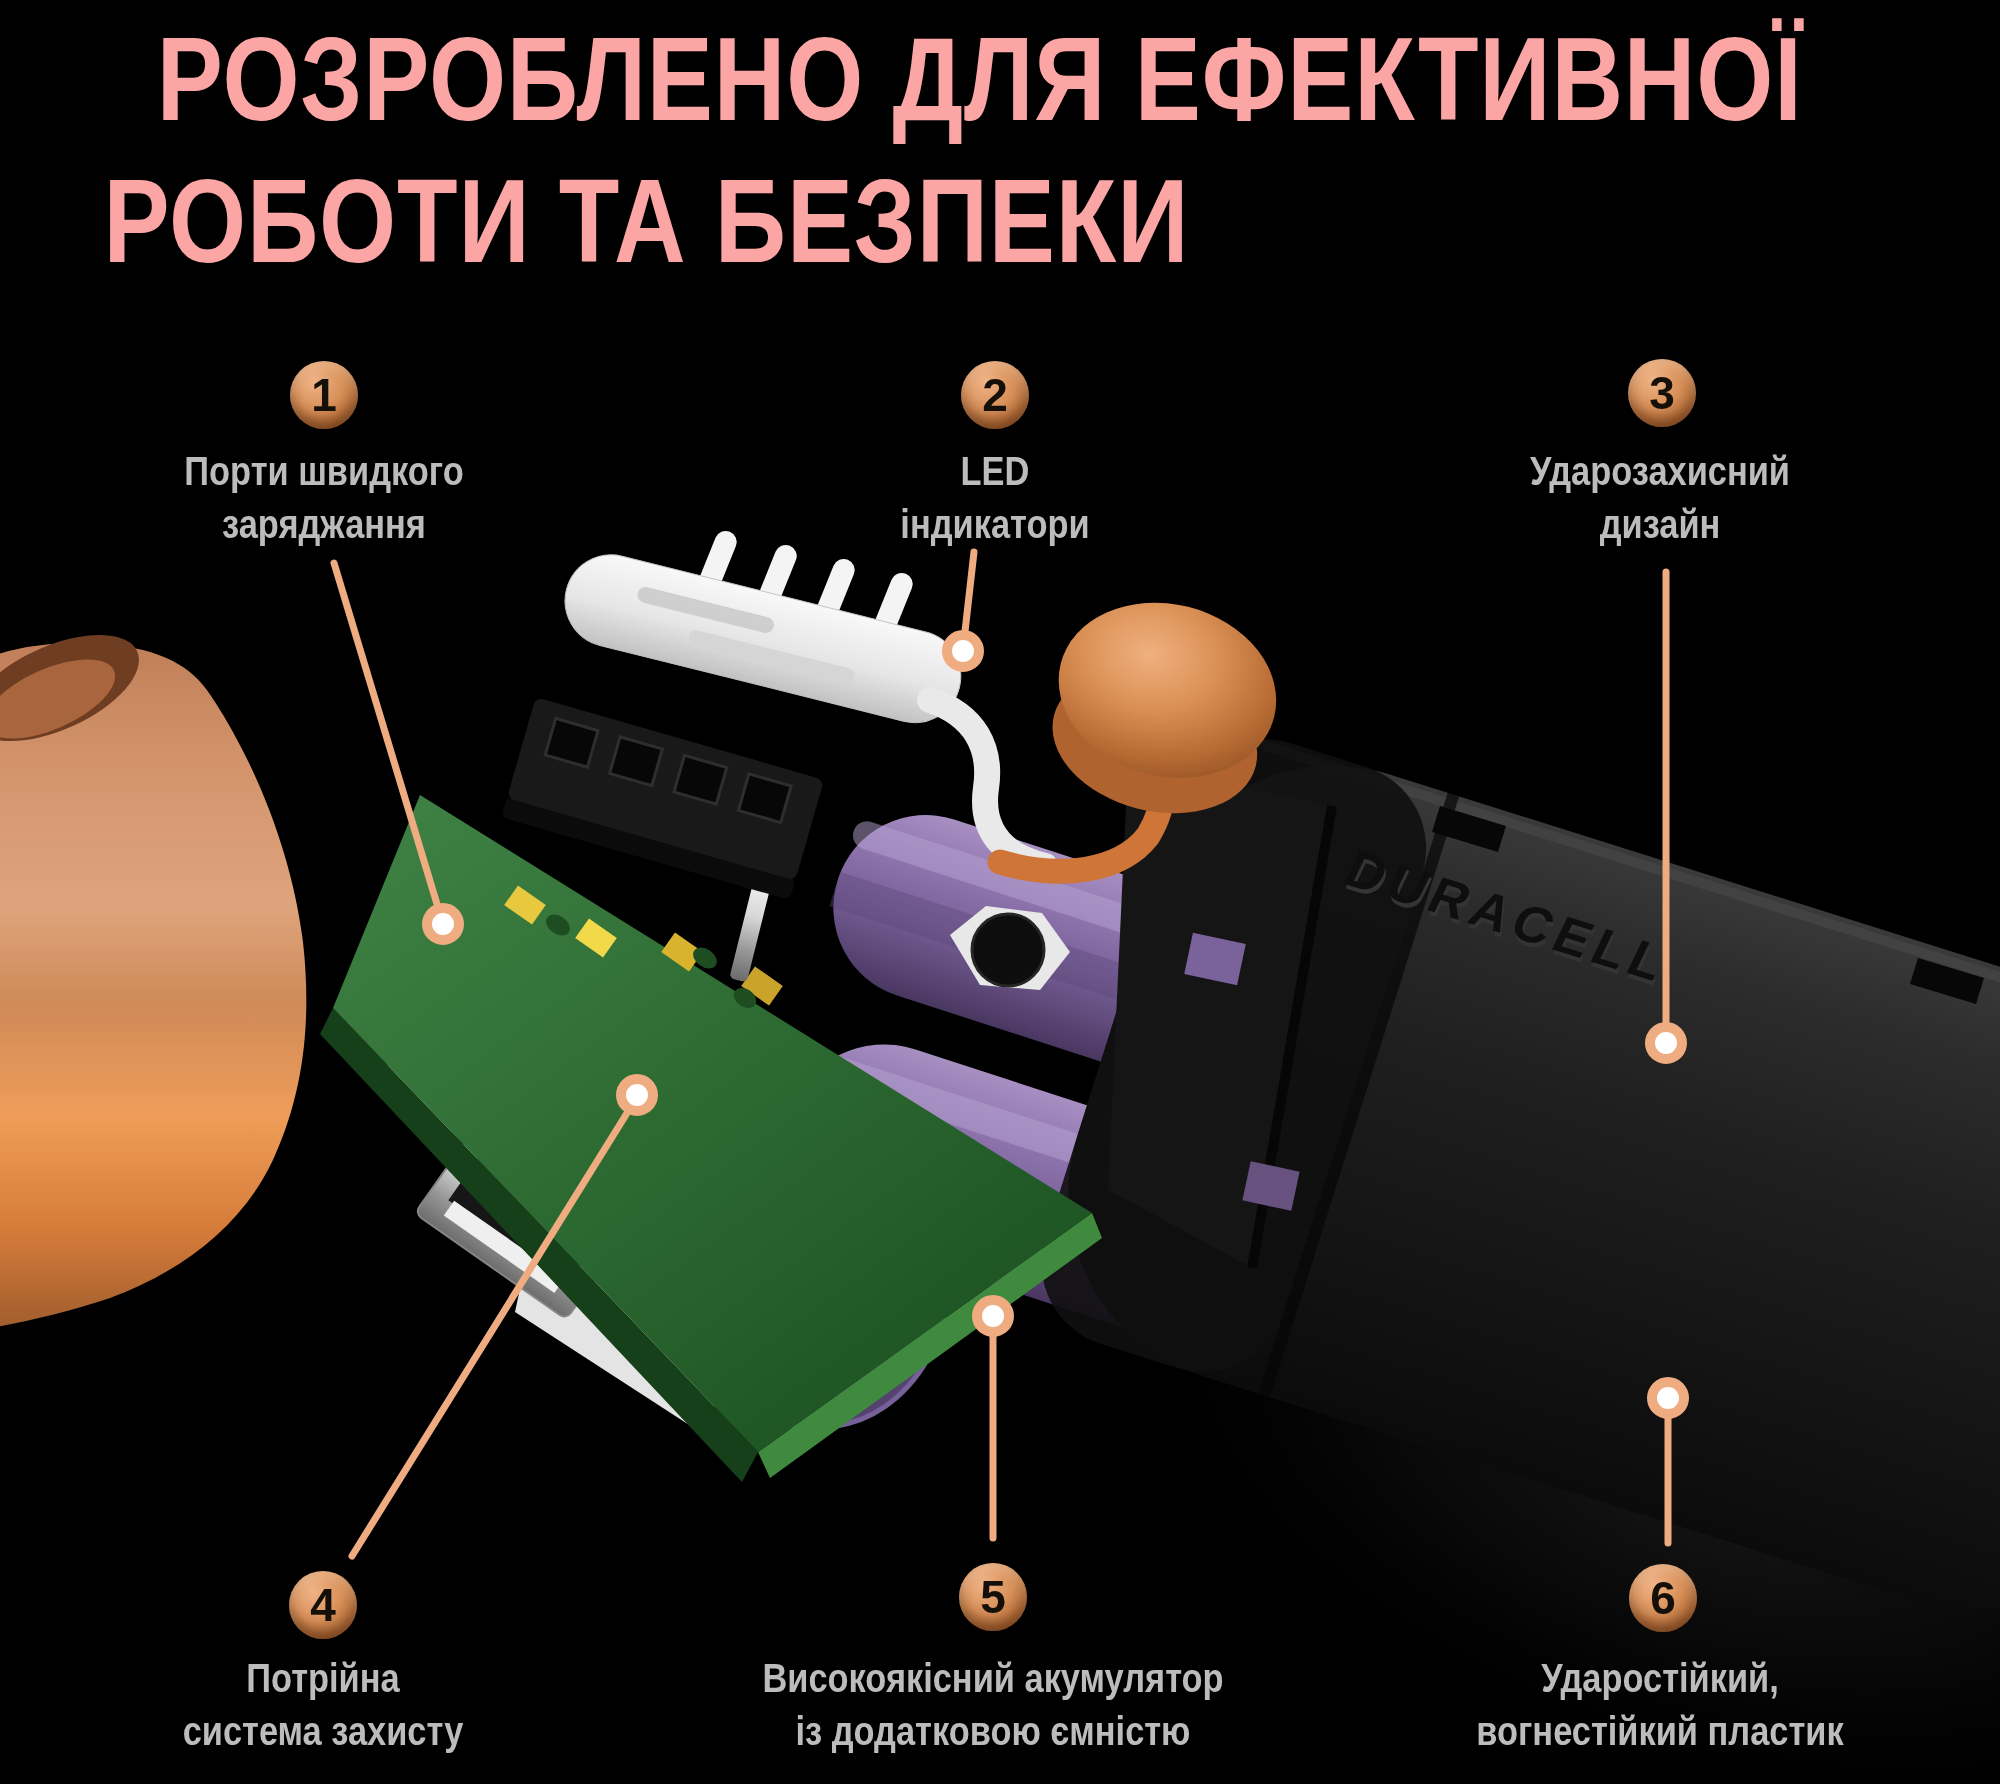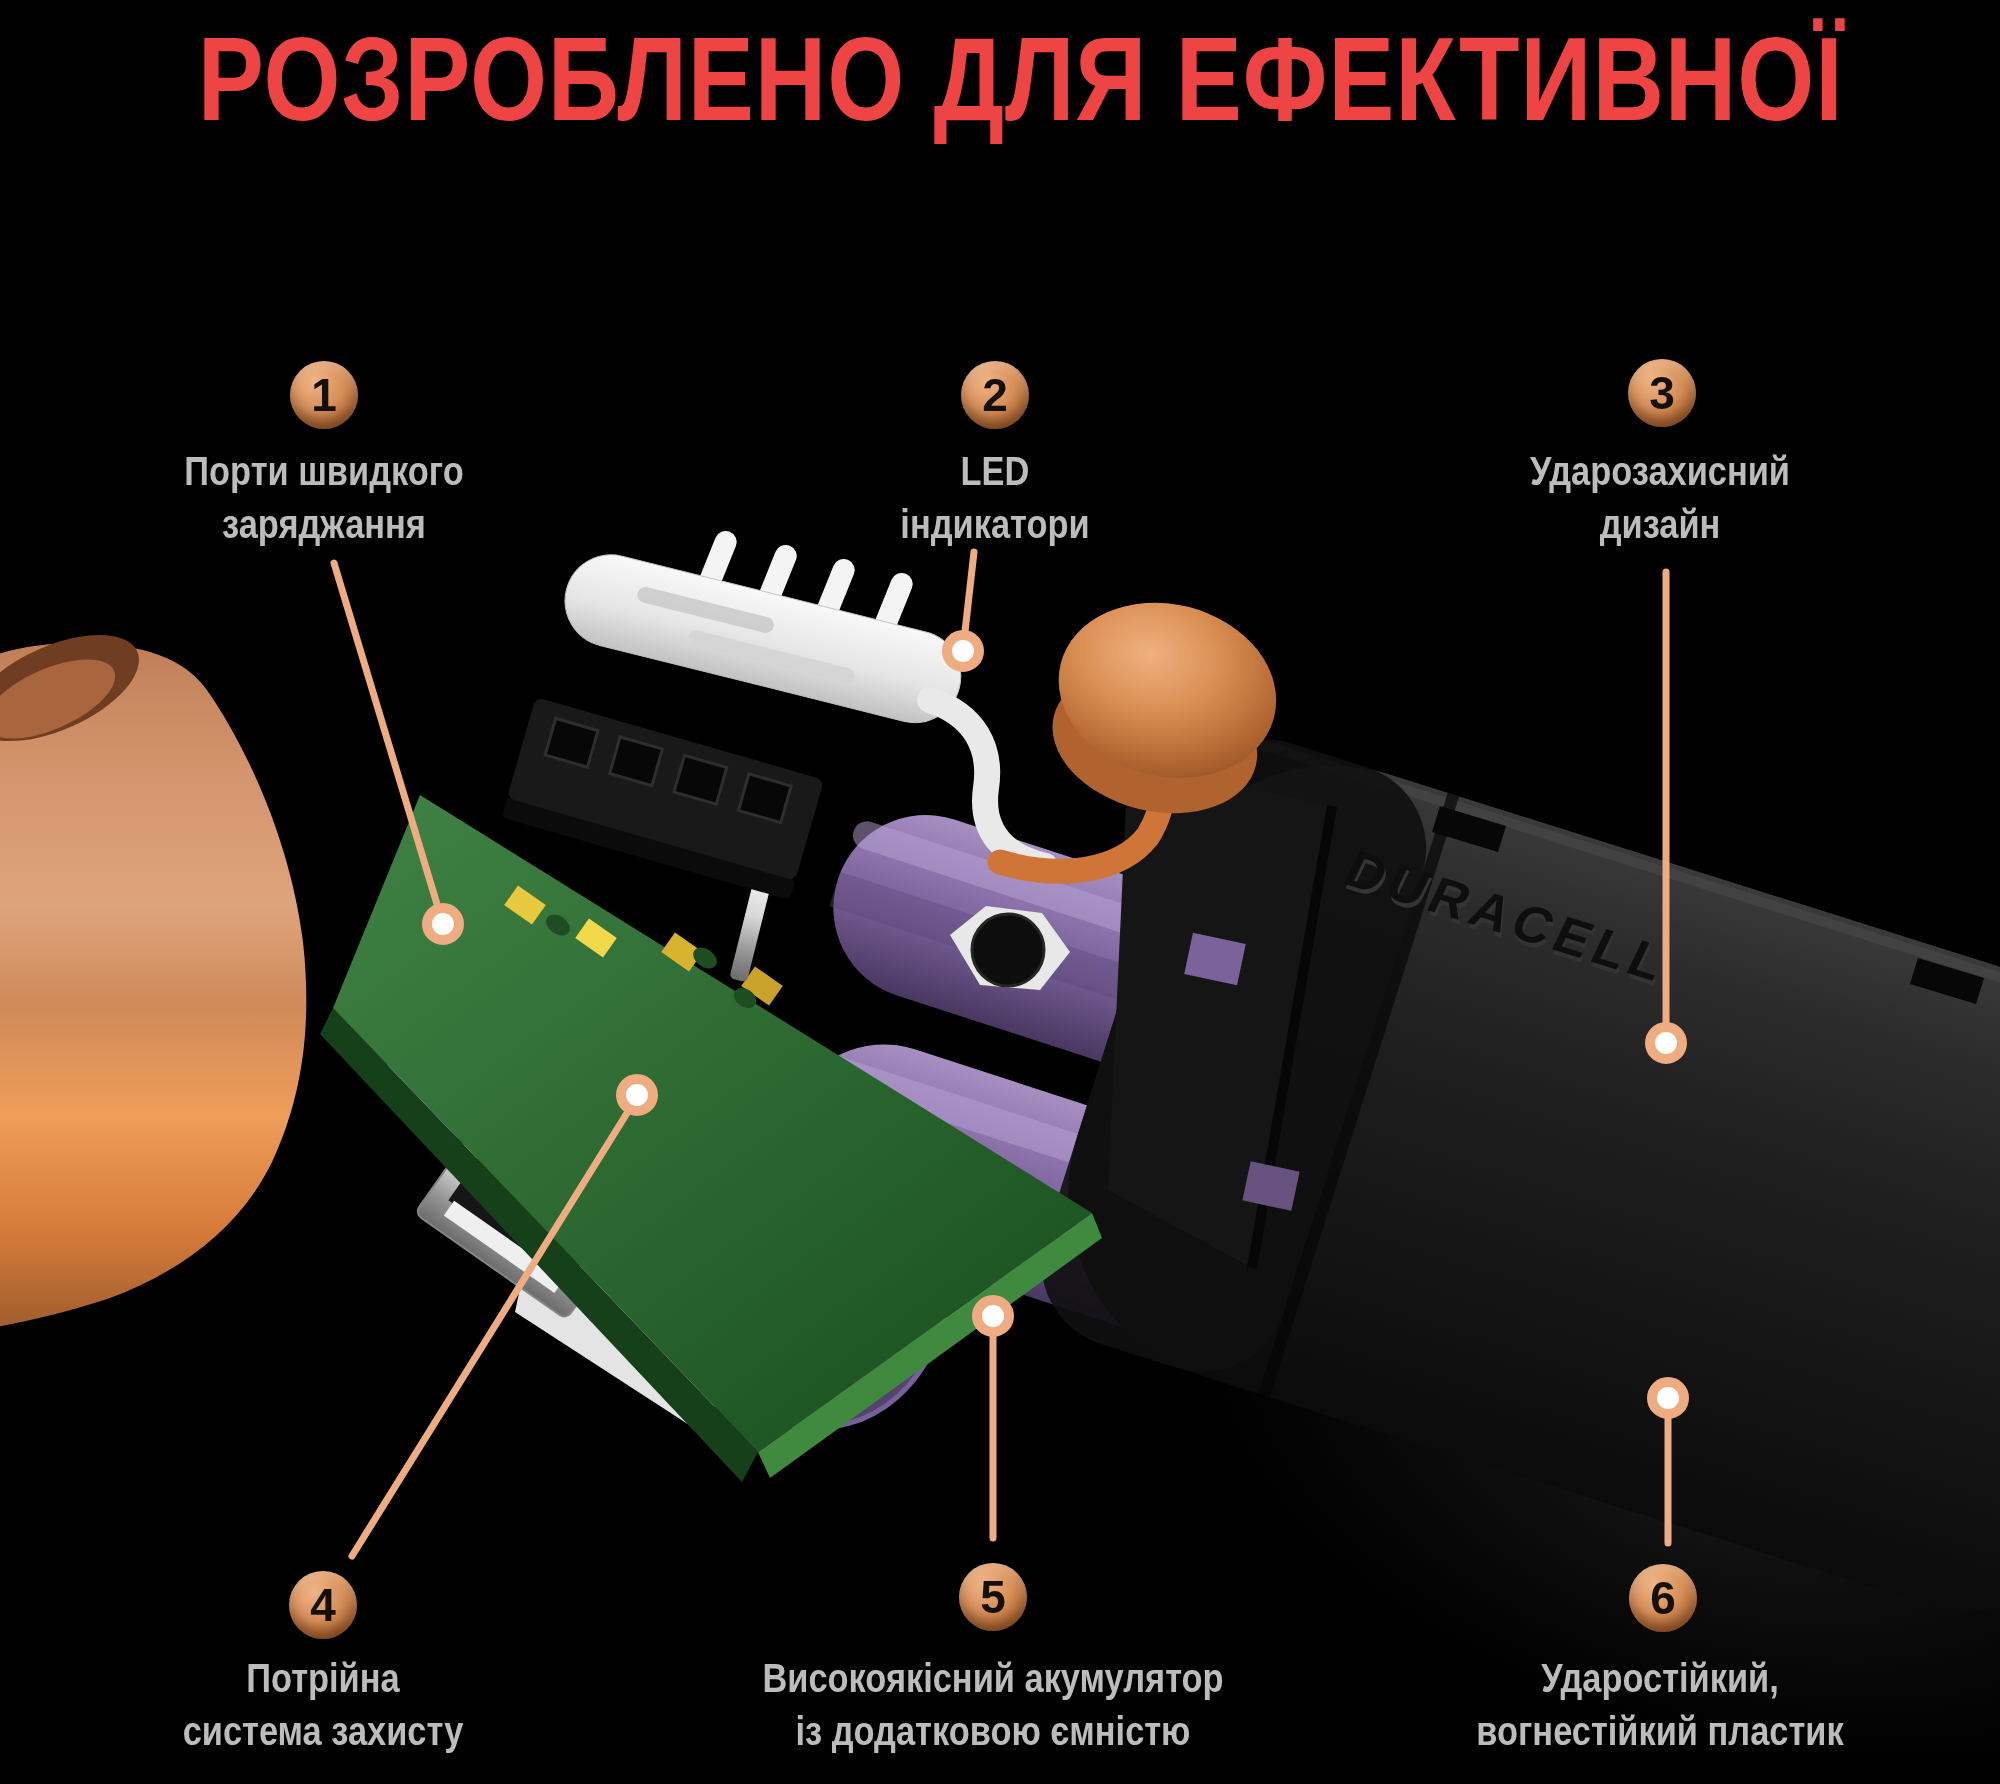--- a/index.html
+++ b/index.html
@@ -2,22 +2,22 @@
 <html><head>
 <meta charset="utf-8">
 <style>
   html,body{margin:0;padding:0;background:#000;}
   .stage{
     position:relative;width:2000px;height:1784px;background:#000;
     overflow:hidden;font-family:"Liberation Sans",sans-serif;
   }
   .illustration{position:absolute;left:0;top:0;width:2000px;height:1784px;}
   .title{
-    position:absolute;left:0;right:0;top:8px;text-align:right;
-    color:#ef4444;font-weight:800;font-size:118px;line-height:142px;
+    position:absolute;left:0;right:0;top:8px;text-align:left;
+    color:#fca5a5;font-weight:800;font-size:118px;line-height:142px;
     letter-spacing:1px;white-space:nowrap;
   }
   .title .tline{display:inline-block;transform:scaleX(.84);transform-origin:50% 50%;}
   .badge{
     position:absolute;width:68px;height:68px;border-radius:50%;
     background:radial-gradient(circle at 36% 30%, #f0b487 0%, #d78f58 45%, #b06a36 75%, #8c4f26 100%);
     box-shadow:inset 0 -8px 12px rgba(60,25,5,.45), inset 0 6px 10px rgba(255,230,200,.35);
     display:flex;align-items:center;justify-content:center;
     color:#140f08;font-size:46px;font-weight:800;
   }
@@ -226,20 +226,21 @@
       <circle cx="963" cy="651" r="16"></circle>
       <circle cx="1666" cy="1043" r="16"></circle>
       <circle cx="637" cy="1095" r="16"></circle>
       <circle cx="993" cy="1316" r="16"></circle>
       <circle cx="1668" cy="1398" r="16"></circle>
     </g>
   </svg>
 
   <div class="title">
     <div><span class="tline">РОЗРОБЛЕНО ДЛЯ ЕФЕКТИВНОЇ</span></div>
+    <div><span class="tline">РОБОТИ ТА БЕЗПЕКИ</span></div>
   </div>
 
   <div class="badge" style="left:290px;top:361px;">1</div>
   <div class="badge" style="left:961px;top:361px;">2</div>
   <div class="badge" style="left:1628px;top:359px;">3</div>
   <div class="badge" style="left:289px;top:1571px;">4</div>
   <div class="badge" style="left:959px;top:1563px;">5</div>
   <div class="badge" style="left:1629px;top:1564px;">6</div>
 
   <div class="callout-label" style="left:74px;top:445px;width:500px;">

